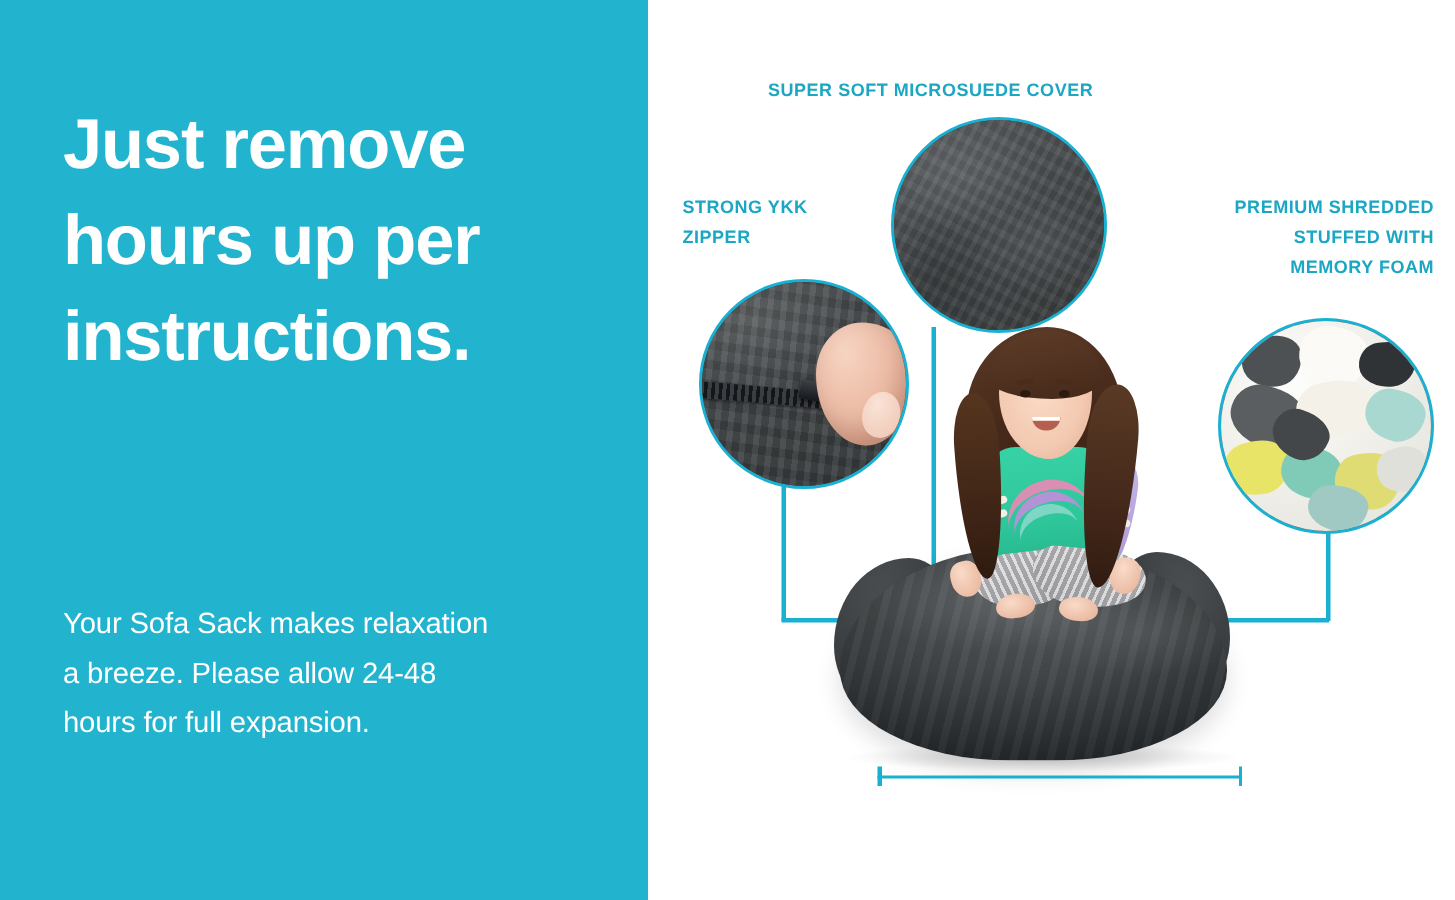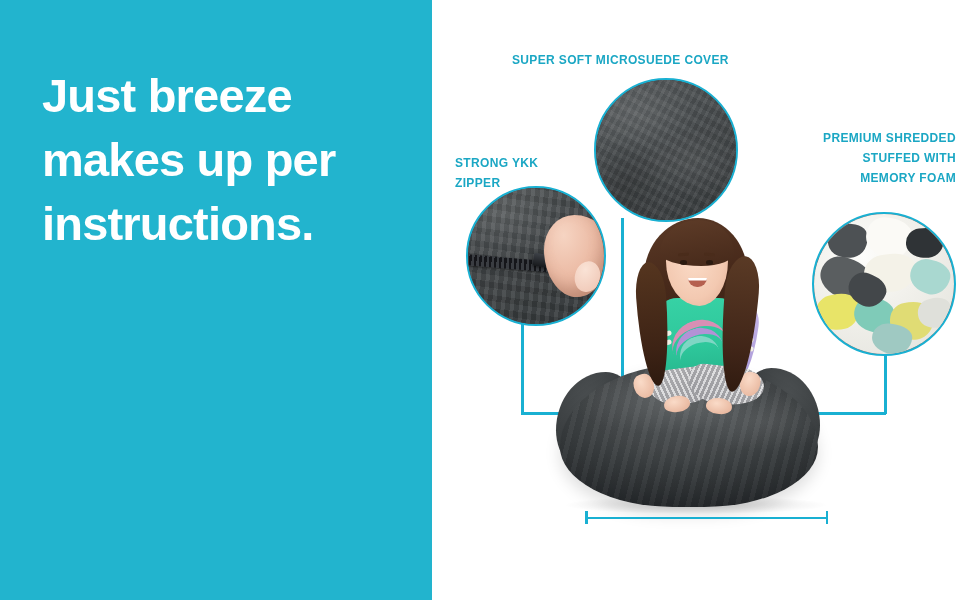--- a/index.html
+++ b/index.html
@@ -42,21 +42,21 @@
     position:absolute;
     color:#1ba7c4;
     font-weight:bold;
     font-size:12px;
     line-height:20px;
     letter-spacing:0.35px;
     white-space:nowrap;
   }
   .callout-label span{display:block;}
   #label-cover{left:512px;top:50px;text-align:center;}
-  #label-zipper{left:455px;top:128px;text-align:left;margin-top:25px;}
+  #label-zipper{left:455px;top:128px;text-align:left;}
   #label-foam{left:786px;top:128px;width:170px;text-align:right;}
   #label-size{left:547px;top:533px;text-align:center;font-size:14.2px;}
 
   
   .conn{position:absolute;background:#19b0d2;}
   .conn-dot{position:absolute;width:9px;height:9px;border-radius:50%;background:#19b0d2;}
 
   
   #conn-center-v{left:621px;top:218px;width:2.5px;height:198px;}
   #conn-center-dot{left:617.5px;top:409px;}
@@ -275,25 +275,30 @@
   }
 </style>
 </head>
 <body>
 
 <div id="poster">
 
   <div id="left-panel">
 
     <div id="headline">
-      <span>Just breeze</span>
-      <span>makes up per</span>
+      <span>Just remove</span>
+      <span>hours up per</span>
       <span>instructions.</span>
     </div>
 
+    <div id="bodycopy">
+      <span>Your Sofa Sack makes relaxation</span>
+      <span>a breeze. Please allow 24-48</span>
+      <span>hours for full expansion.</span>
+    </div>
 
   </div>
 
   <div id="right-panel"></div>
 
   <div class="conn" id="conn-center-v"></div>
   <div class="conn-dot" id="conn-center-dot"></div>
 
   <div class="conn" id="conn-left-v"></div>
   <div class="conn" id="conn-left-h"></div>

